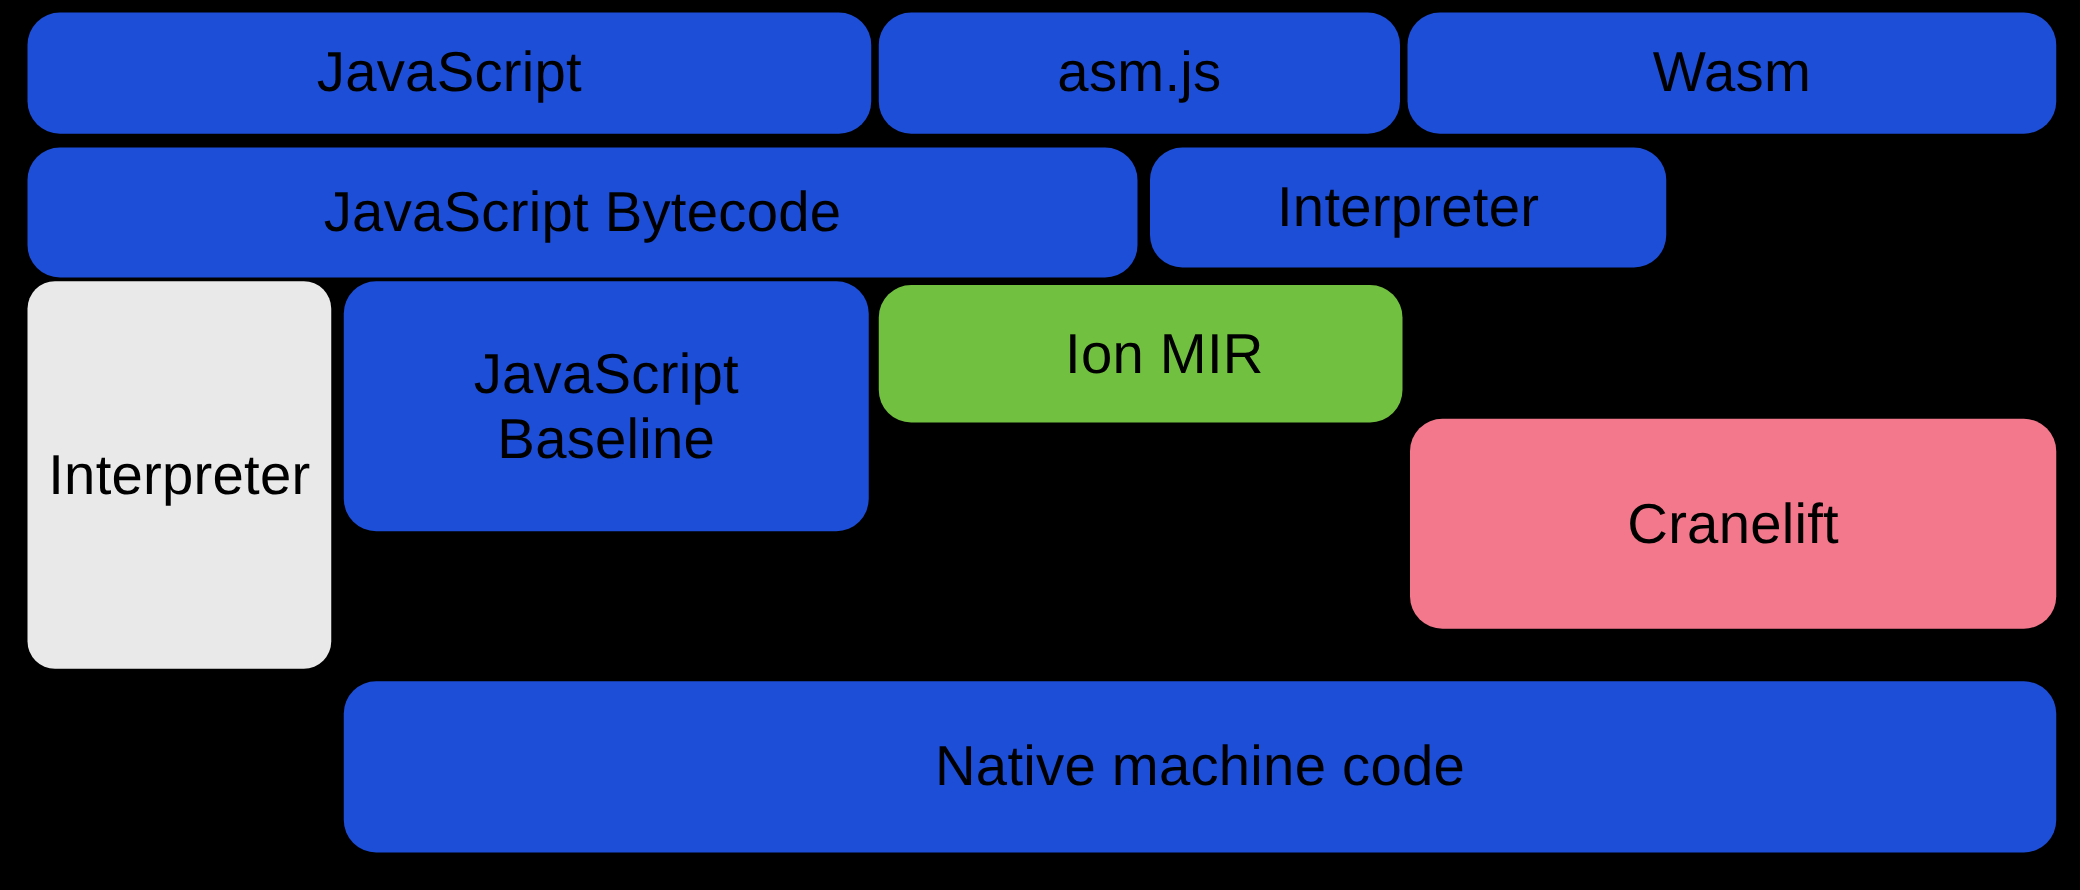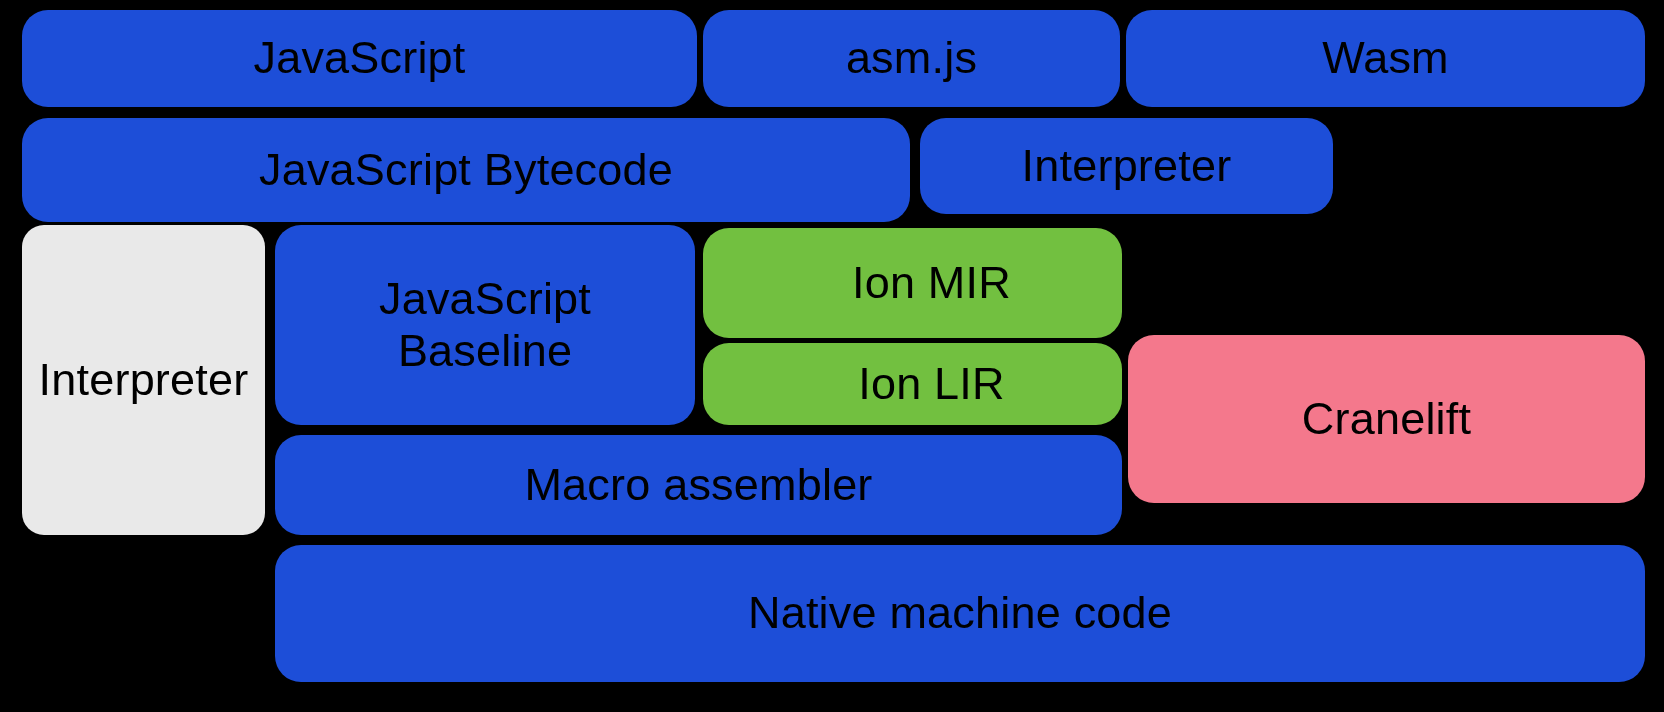--- a/index.html
+++ b/index.html
@@ -61,19 +61,17 @@
   <div class="box fill-white" id="b-asmjs">asm.js</div>
   <div class="box fill-white" id="b-wasm">Wasm</div>
 
   <div class="box fill-white" id="b-js-bytecode">JavaScript Bytecode</div>
   <div class="box fill-white" id="b-baldrmonkey">Interpreter</div>
 
   <div class="box fill-gray" id="b-interpreter">Interpreter</div>
   <div class="box fill-white" id="b-js-baseline">JavaScript
 Baseline</div>
   <div class="box fill-green" id="b-ion-mir">Ion MIR</div>
-  <div class="box fill-green" id="b-ion-lir">Ion LIR</div>
   <div class="box fill-pink" id="b-cranelift">Cranelift</div>
-  <div class="box fill-white" id="b-macro-assembler">Macro assembler</div>
 
   <div class="box fill-white" id="b-native-code">Native machine code</div>
 
 </div>
 
 </body></html>

